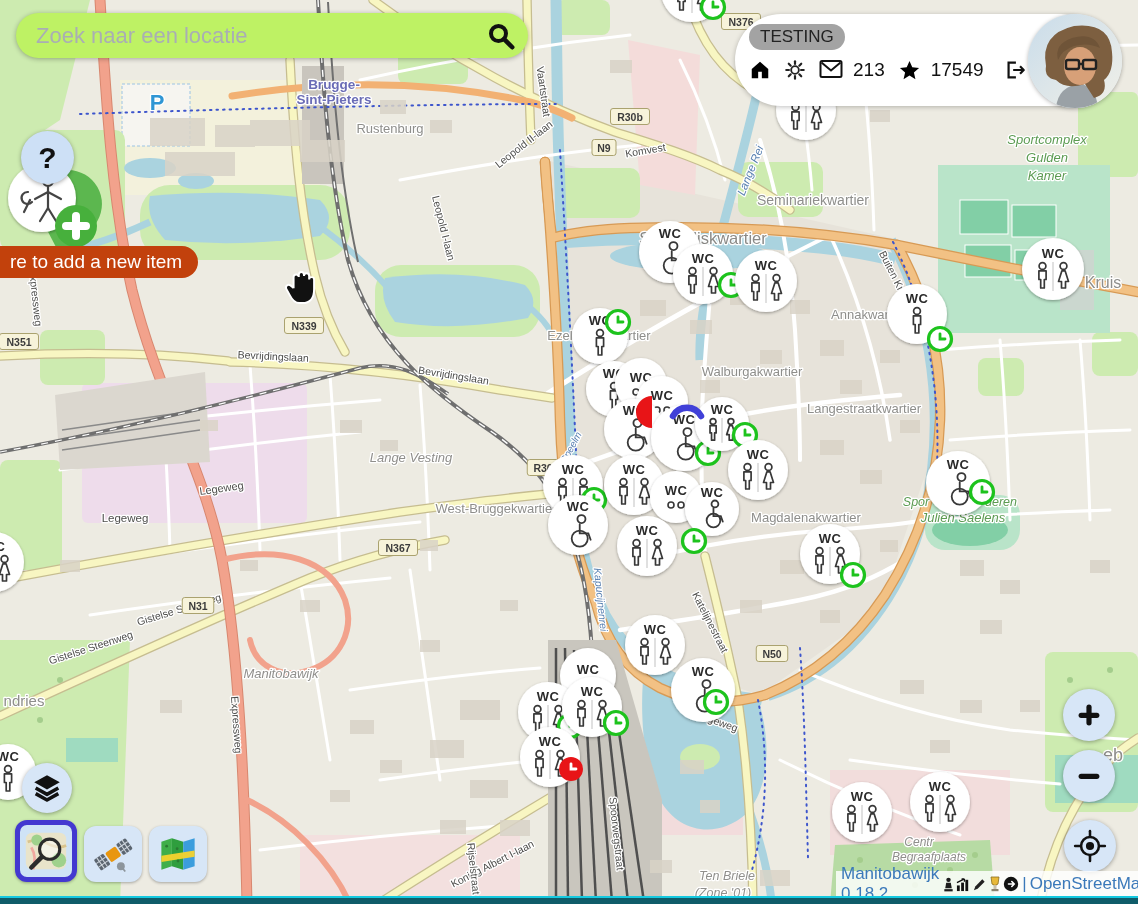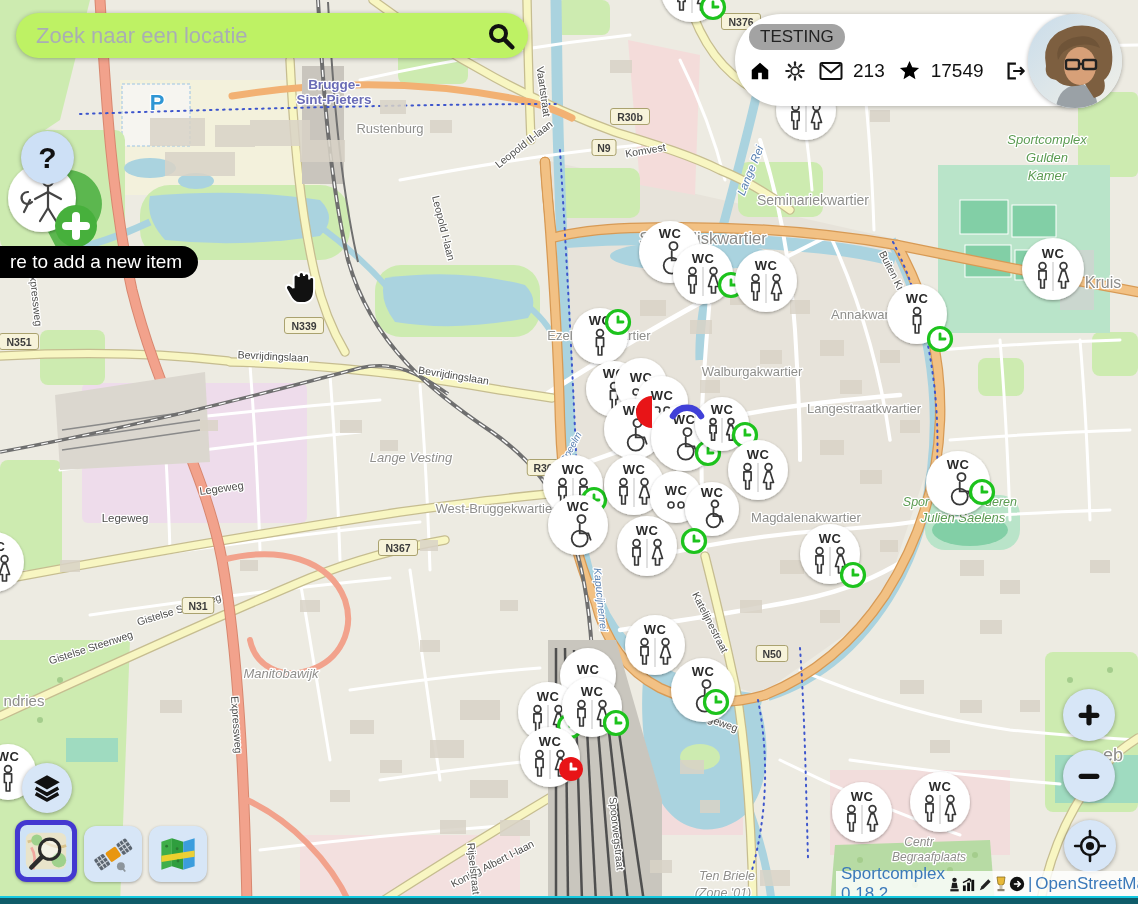--- a/index.html
+++ b/index.html
@@ -12,34 +12,34 @@
      box-shadow:0 1px 5px rgba(0,0,0,.3);display:flex;align-items:center;padding:0 12px 0 18px;box-sizing:border-box;}
   .searchbar input{flex:1;border:none;outline:none;font-size:22px;font-weight:300;color:#444;
      font-family:"Liberation Sans",sans-serif;background:transparent;}
   .searchbar input::placeholder{color:#a9aeb4;}
   
   .userpanel{left:735px;top:14px;width:372px;height:92px;background:#fff;border-radius:46px;
      box-shadow:0 1px 5px rgba(0,0,0,.25);padding:10px 0 0 14px;box-sizing:border-box;}
   .uname-row{display:flex;align-items:center;gap:9px;}
   .uname{font-size:20px;color:#141414;white-space:nowrap;}
   .ubadge{background:#a3a3a3;border-radius:14px;padding:3px 11px;font-size:17px;color:#222;}
-  .uicons{display:flex;align-items:center;gap:13px;margin-top:9px;font-size:19px;color:#111;}
+  .uicons{display:flex;gap:13px;margin-top:9px;font-size:19px;color:#111;}
   .uicons .cnt{margin-left:-3px;}
   .avatar{left:1028px;top:14px;width:94px;height:94px;border-radius:50%;overflow:hidden;
      box-shadow:0 1px 4px rgba(0,0,0,.3);background:#dfe9f0;}
   
   .rbtn{border-radius:50%;background:#d7e6f7;box-shadow:0 1px 4px rgba(0,0,0,.35);
      display:flex;align-items:center;justify-content:center;cursor:pointer;}
   .helpbtn{left:21px;top:131px;width:53px;height:53px;background:#cde0f6;font-size:30px;font-weight:bold;color:#111;}
   .layersbtn{left:22px;top:763px;width:50px;height:50px;}
   .zoominbtn{left:1063px;top:689px;width:52px;height:52px;}
   .zoomoutbtn{left:1063px;top:750px;width:52px;height:52px;}
   .geobtn{left:1064px;top:820px;width:52px;height:52px;}
   
-  .tooltip{left:0;top:246px;height:32px;line-height:32px;background:#000000;color:#fff;
+  .tooltip{left:0;top:246px;height:32px;line-height:32px;background:#c2410c;color:#fff;
      font-size:19px;padding:0 16px 0 10px;border-radius:0 16px 16px 0;}
   
   .basemaps{left:15px;top:820px;display:flex;align-items:flex-end;gap:7px;}
   .bm{width:58px;height:56px;border-radius:12px;background:#d7e6f7;display:flex;align-items:center;
      justify-content:center;box-shadow:0 1px 3px rgba(0,0,0,.3);cursor:pointer;}
   .bm.sel{width:52px;height:52px;border:5px solid #4338d0;background:#cfe3f6;}
   
   .attrib{left:836px;top:871px;width:302px;height:26px;background:rgba(255,255,255,.82);
      display:flex;align-items:center;gap:3px;padding:0 5px;box-sizing:border-box;font-size:17px;color:#3b79ba;}
   .attrib .icons{display:flex;align-items:center;gap:1px;}
@@ -962,21 +962,21 @@
     <g stroke="#111" stroke-width="3" stroke-linecap="round">
       <path d="M20,2.5 V8"></path>
         <path d="M20,32 V37.5"></path>
         <path d="M2.5,20 H8"></path>
         <path d="M32,20 H37.5"></path>
     </g>
   </svg>
 </div>
 
 <div class="ui attrib">
-  <span>Sportcomplex 0.18.2</span>
+  <span>Manitobawijk 0.18.2</span>
   <span class="icons">
     <svg width="13" height="15" viewBox="0 0 14 16">
       <circle cx="7" cy="3" r="2.4" fill="#1c1c1c"></circle>
         <path d="M4.5,6 h5 l1,6 h-7 Z" fill="#1c1c1c"></path>
         <rect x="2.5" y="13" width="9" height="2.4" fill="#1c1c1c"></rect>
     </svg>
     <svg width="15" height="15" viewBox="0 0 16 16">
       <rect x="1" y="9" width="3" height="6" fill="#111"></rect>
         <rect x="5.5" y="6" width="3" height="9" fill="#111"></rect>
         <rect x="10" y="3" width="3" height="12" fill="#111"></rect>

